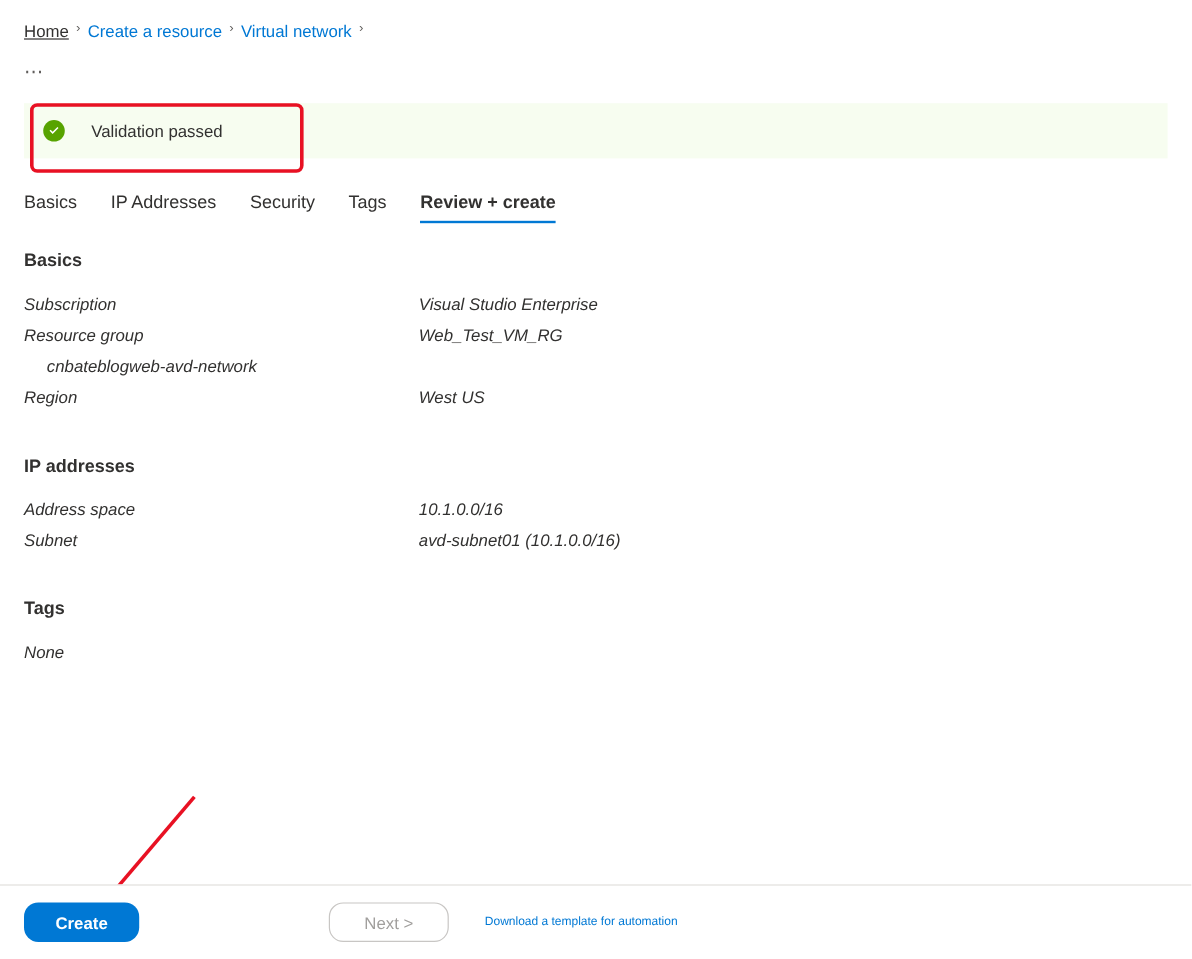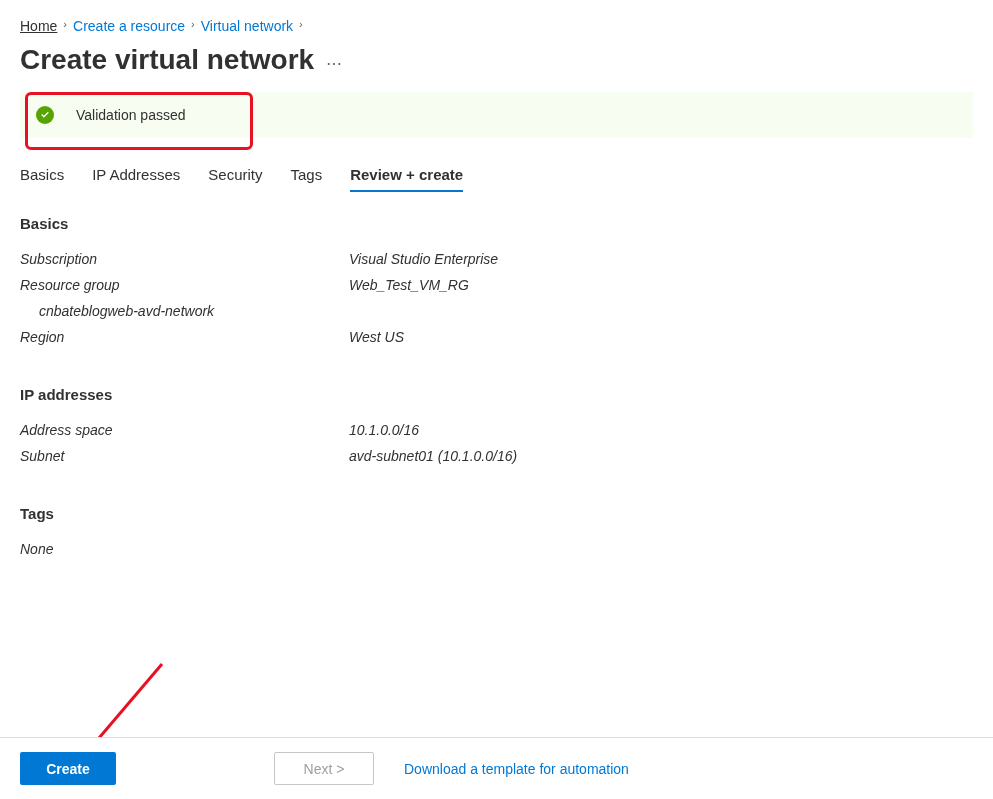--- a/index.html
+++ b/index.html
@@ -156,21 +156,21 @@
       display: flex;
       align-items: center;
       gap: 12px;
       background: #ffffff;
     }
     .btn {
       height: 33px;
       padding: 0 18px;
       font-size: 14px;
       font-family: inherit;
-      border-radius: 2px;
+      border-radius: 12px;
       cursor: pointer;
       display: inline-flex;
       align-items: center;
       justify-content: center;
     }
     .btn-primary {
       background: #0078d4;
       color: #ffffff;
       border: none;
       font-weight: 600;
@@ -190,41 +190,40 @@
       min-width: 100px;
     }
     .footer-spacer {
       width: 134px;
     }
     .footer-link {
       color: #0078d4;
       text-decoration: none;
       cursor: pointer;
       margin-left: 18px;
-      font-size: 14px;
+      font-size: 10px;
     }
     .arrow-annotation {
       position: absolute;
       pointer-events: none;
     }
   </style>
 </head>
 <body>
 
 <div class="breadcrumb">
   <a class="home">Home</a>
   <span class="chevron">›</span>
   <a>Create a resource</a>
   <span class="chevron">›</span>
   <a>Virtual network</a>
   <span class="chevron">›</span>
 </div>
 
 <div class="page-title-row">
-  <h1 class="page-title">Create virtual network</h1>
   <span class="title-ellipsis">⋯</span>
 </div>
 
 <div class="content-wrap">
   <div class="validation-banner">
     <div class="validation-inner">
       <div class="highlight-box"></div>
       <span class="check-icon">
         <svg viewBox="0 0 16 16">
             <path fill="#ffffff" d="M6.5 11.5 3 8l1.2-1.2 2.3 2.3 5.3-5.3L13 5z"></path>

